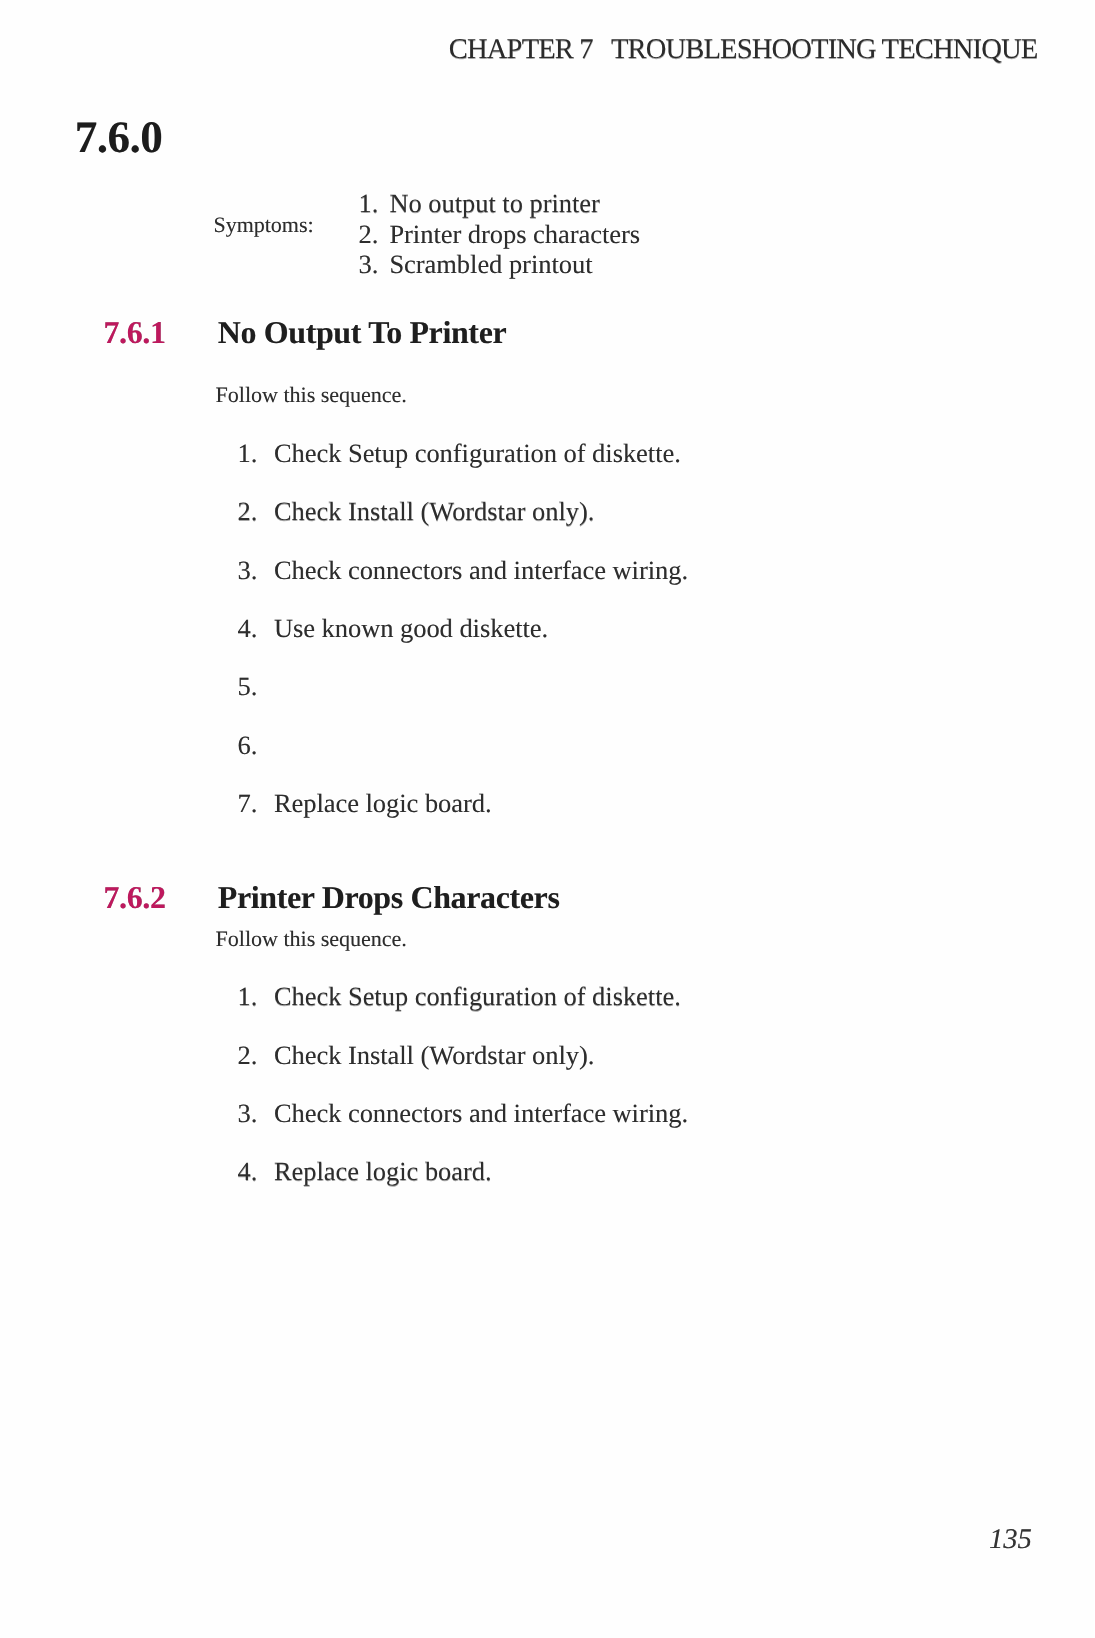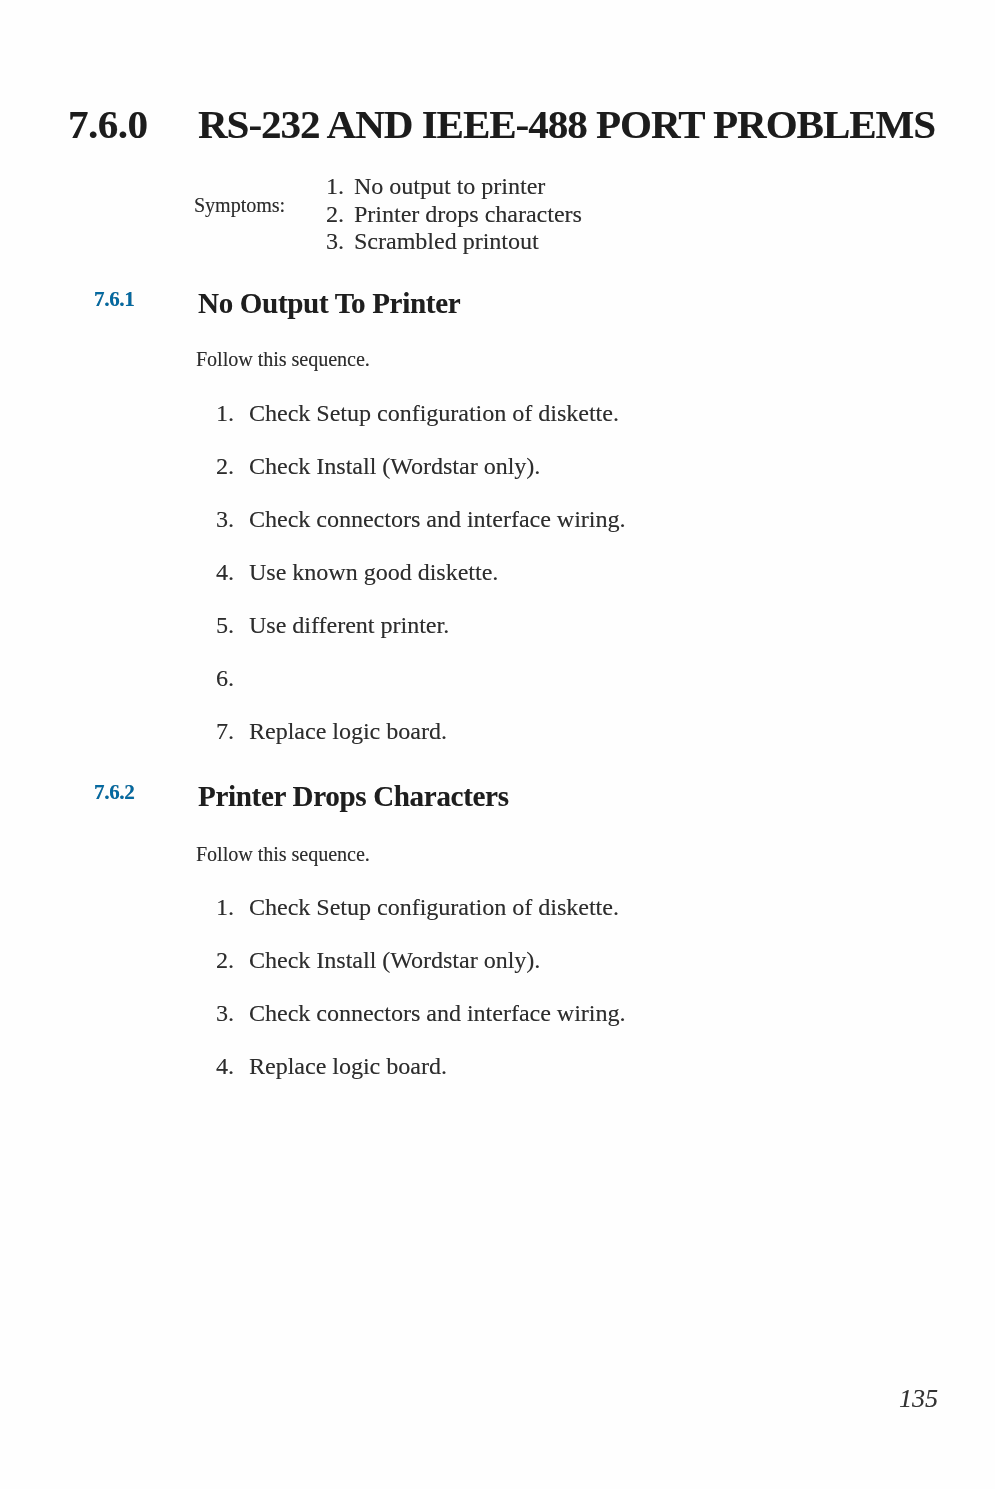--- a/index.html
+++ b/index.html
@@ -71,24 +71,24 @@
     height: 27.5px;
     font-size: 24px;
     line-height: 28px;
     white-space: nowrap;
   }
   .symrow .num { width: 28px; flex: 0 0 28px; }
   
   .h2num {
     position: absolute;
     left: 94px;
-    font-size: 21px;
+    font-size: 29px;
     font-weight: bold;
     letter-spacing: -0.3px;
-    color: #0369a1;
+    color: #be185d;
     line-height: 1.1;
   }
   .h2title {
     position: absolute;
     left: 198px;
     font-size: 29px;
     font-weight: bold;
     letter-spacing: -0.3px;
     color: #1e1e1e;
     line-height: 1.1;
@@ -112,42 +112,42 @@
     line-height: 30px;
     height: 30px;
     margin-bottom: 23px;
     white-space: nowrap;
   }
   .steprow .num { width: 33px; flex: 0 0 33px; }
   
   #h2a-num, #h2a-title { top: 288px; }
   #intro-a { top: 344px; }
   #steps-a { top: 398px; }
-  #h2b-num, #h2b-title { top: 781px; }
+  #h2b-num, #h2b-title { top: 801px; }
   #intro-b { top: 839px; }
   #steps-b { top: 892px; }
   
   .page-number {
     position: absolute;
     top: 1385px;
     left: 899px;
     font-size: 26px;
     color: #333333;
     line-height: 1.1;
     font-style: italic;
   }
 </style>
 </head>
 <body>
 
 <div class="page">
 
+  <div class="running-head txt">CHAPTER 7   TROUBLESHOOTING TECHNIQUE</div>
 
   <span class="h1num txt">7.6.0</span>
-  <span class="h1title txt">RS-232 AND IEEE-488 PORT PROBLEMS</span>
 
   <span class="symlabel txt">Symptoms:</span>
   <div class="symlist">
     <div class="symrow txt">
       <span class="num">1.</span>
       <span>No output to printer</span>
     </div>
     <div class="symrow txt">
       <span class="num">2.</span>
       <span>Printer drops characters</span>
@@ -174,21 +174,20 @@
     <div class="steprow txt">
       <span class="num">3.</span>
       <span>Check connectors and interface wiring.</span>
     </div>
     <div class="steprow txt">
       <span class="num">4.</span>
       <span>Use known good diskette.</span>
     </div>
     <div class="steprow txt">
       <span class="num">5.</span>
-      <span>Use different printer.</span>
     </div>
     <div class="steprow txt">
       <span class="num">6.</span>
     </div>
     <div class="steprow txt">
       <span class="num">7.</span>
       <span>Replace logic board.</span>
     </div>
   </div>
 

